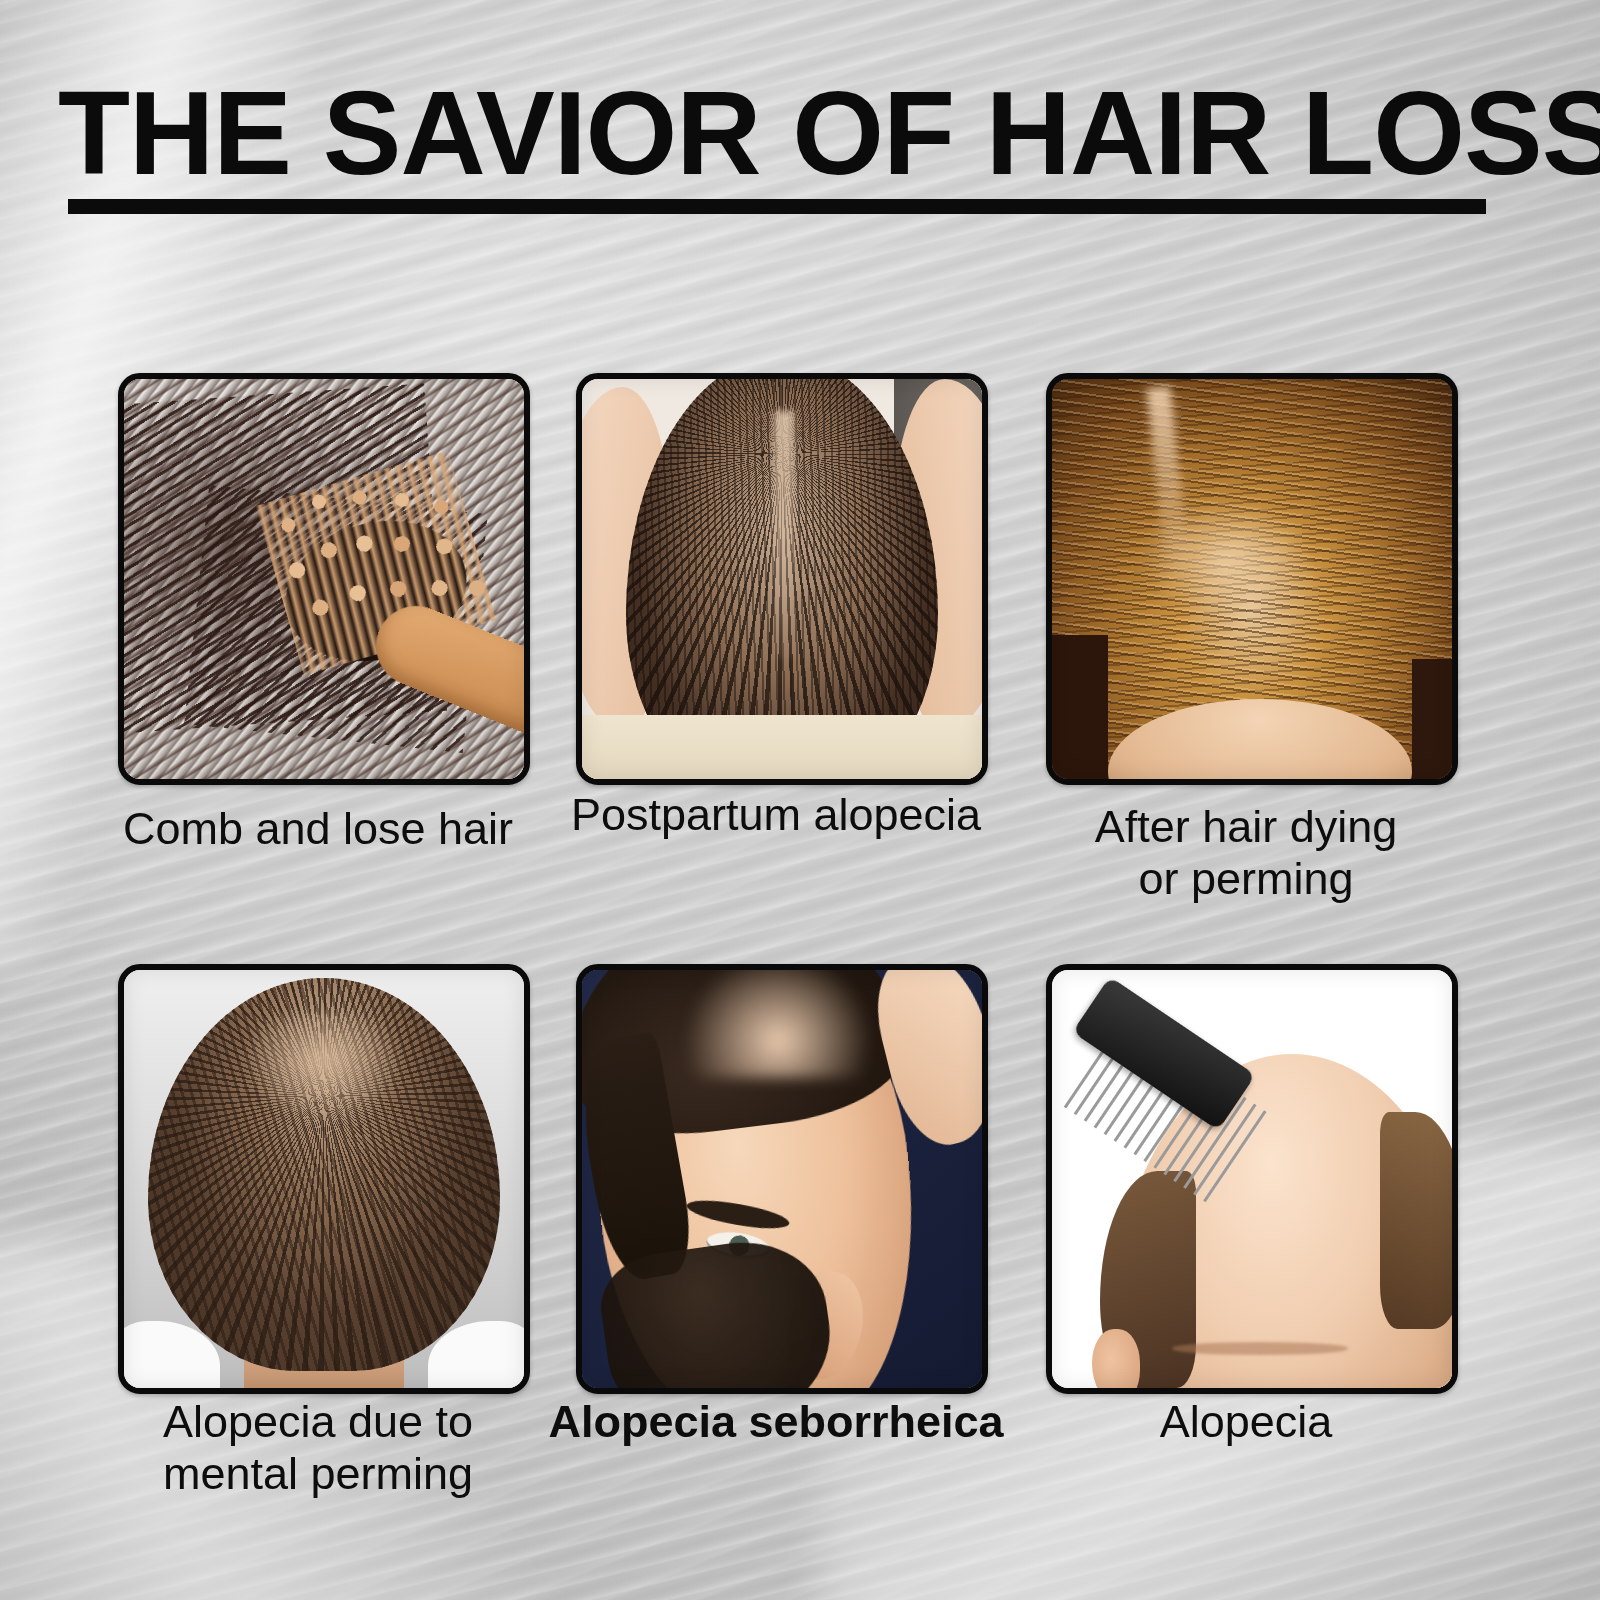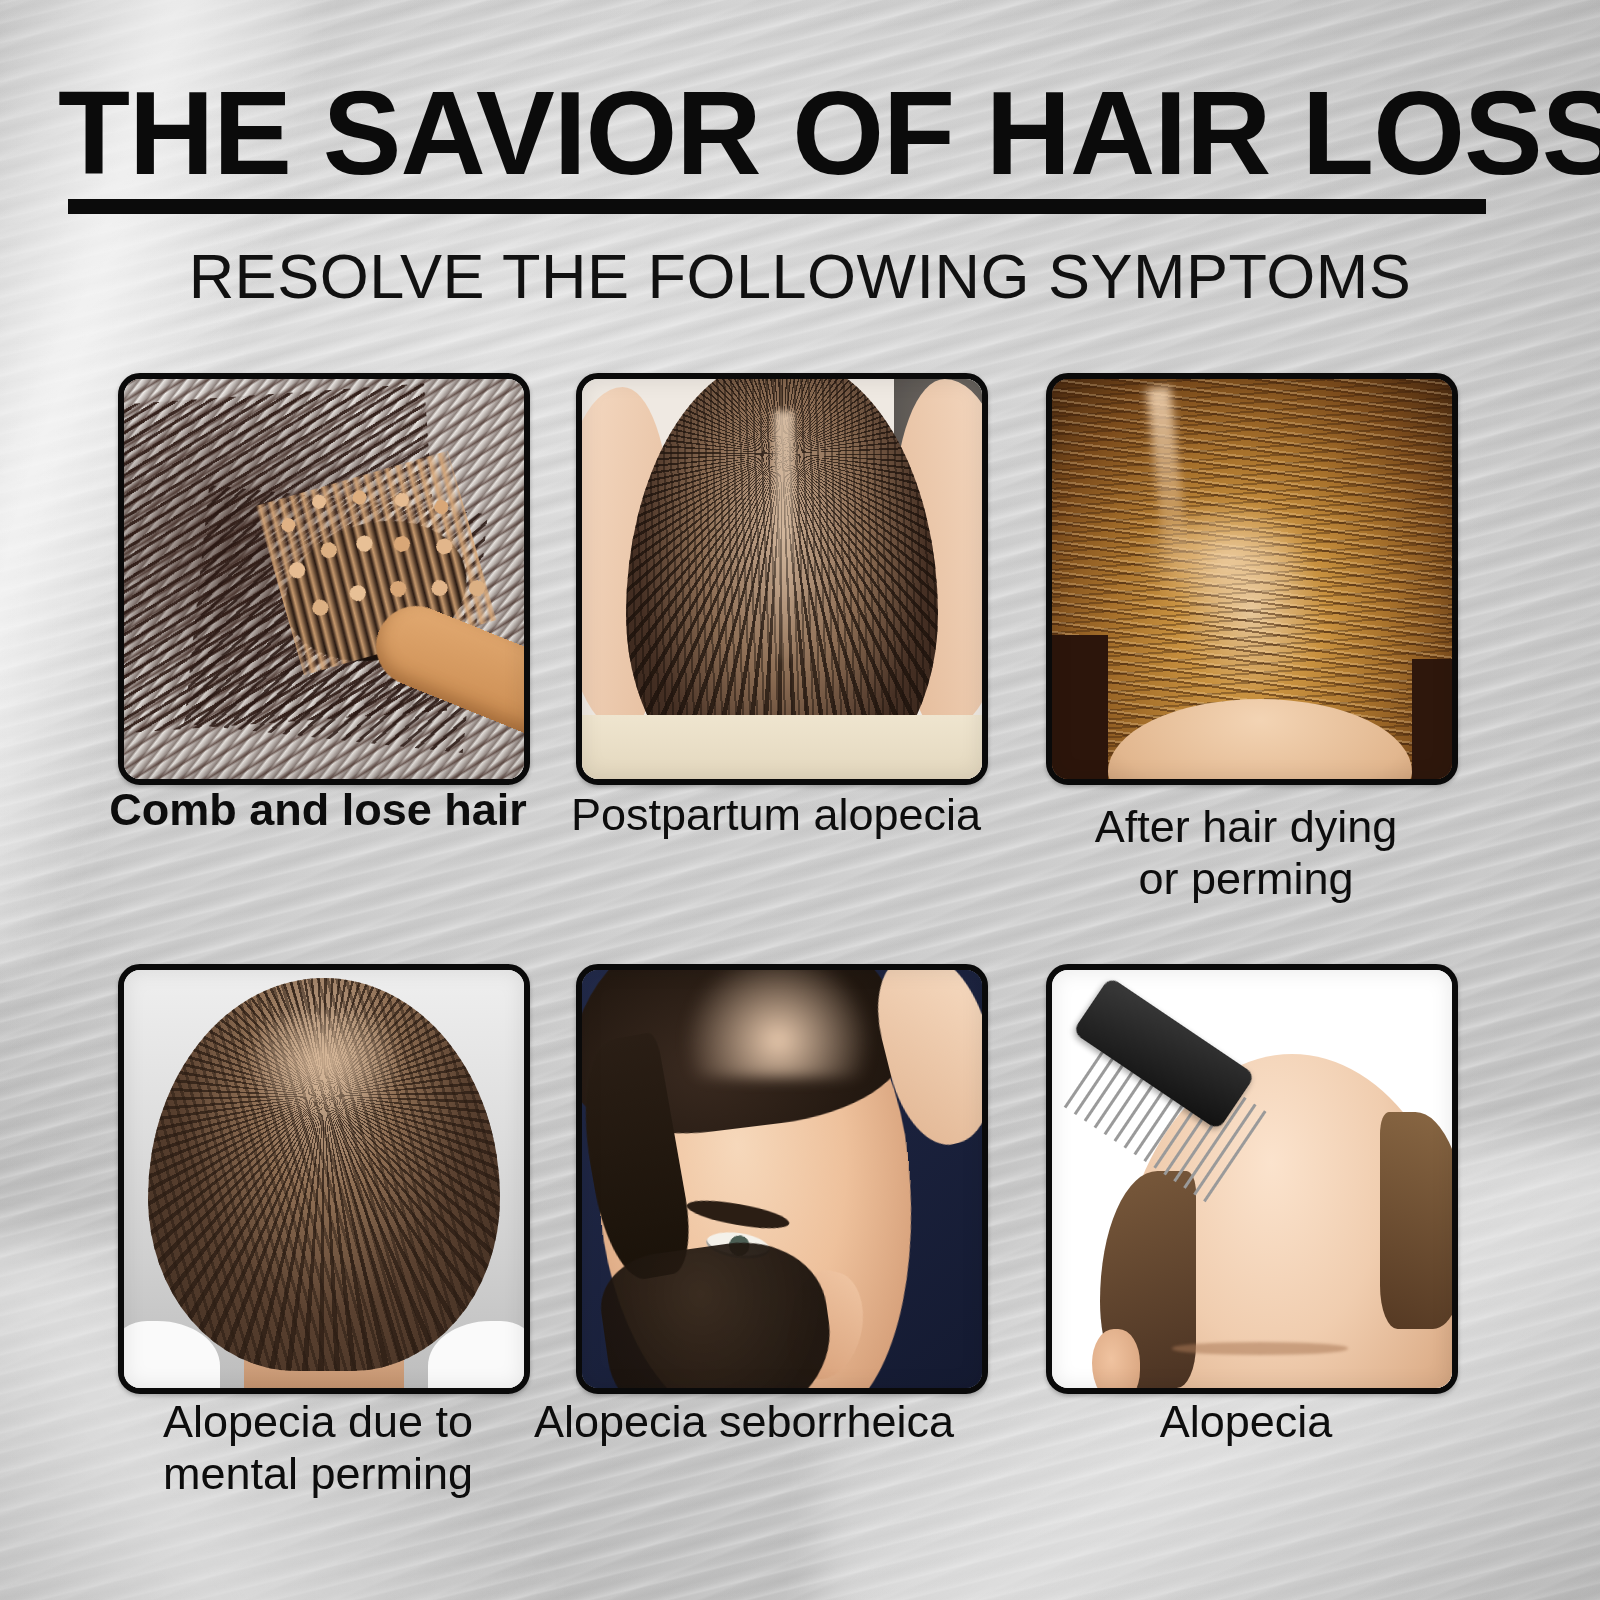--- a/index.html
+++ b/index.html
@@ -348,37 +348,36 @@
   <div class="bg-base"></div>
   <div class="bg-streaks"></div>
   <div class="bg-streaks2"></div>
   <div class="bg-sheen-left"></div>
   <div class="bg-sheen-botl"></div>
   <div class="bg-sheen-botr"></div>
   <div class="bg-vig"></div>
 
   <div class="title">THE SAVIOR OF HAIR LOSS</div>
   <div class="title-rule"></div>
-  <div class="subtitle">RESOLVE THE FOLLOWING SYMPTOMS</div>
 
   <div class="grid">
 
     <div class="cell">
       <div class="frame" style="left:118px;top:373px;width:400px;height:400px;">
         <div class="photo p1">
           <div class="strands"></div>
           <div class="clump"></div>
           <div class="clump2"></div>
           <div class="brush-pad"></div>
           <div class="bristle-stems"></div>
           <div class="bristles"></div>
           <div class="handle"></div>
         </div>
       </div>
-      <div class="caption" style="left:98px;top:784px;width:440px;font-weight:bold;">Comb and lose hair</div>
+      <div class="caption" style="left:98px;top:803px;width:440px;">Comb and lose hair</div>
     </div>
 
     <div class="cell">
       <div class="frame" style="left:576px;top:373px;width:400px;height:400px;">
         <div class="photo p2">
           <div class="dark-bg"></div>
           <div class="hand-l"></div>
           <div class="hand-r"></div>
           <div class="scalp"></div>
           <div class="hairlines"></div>
@@ -428,21 +427,21 @@
           <div class="hairmass"></div>
           <div class="recede"></div>
           <div class="sideburn"></div>
           <div class="brow"></div>
           <div class="eye"></div>
           <div class="nose"></div>
           <div class="beard"></div>
           <div class="hand"></div>
         </div>
       </div>
-      <div class="caption" style="left:514px;top:1396px;width:460px;">Alopecia seborrheica</div>
+      <div class="caption" style="left:546px;top:1396px;width:460px;font-weight:bold;">Alopecia seborrheica</div>
     </div>
 
     <div class="cell">
       <div class="frame" style="left:1046px;top:964px;width:400px;height:418px;">
         <div class="photo p6">
           <div class="skull"></div>
           <div class="fringe"></div>
           <div class="fringe-r"></div>
           <div class="ear"></div>
           <div class="wrinkle"></div>

